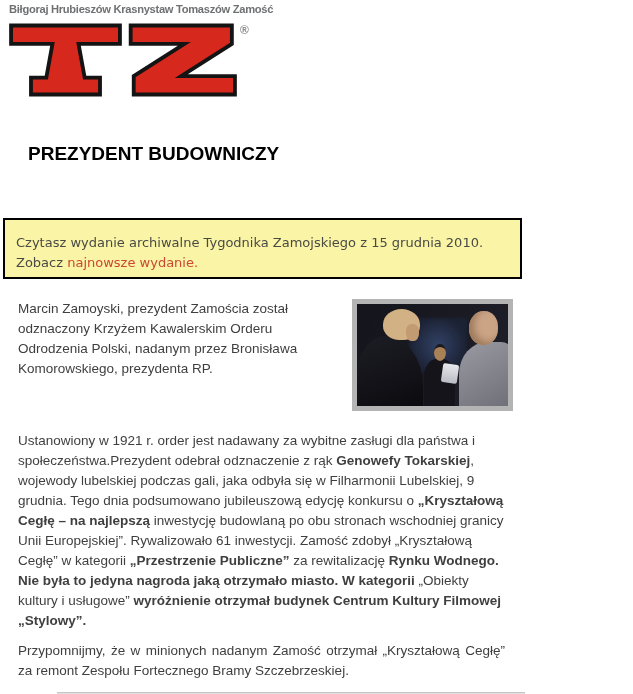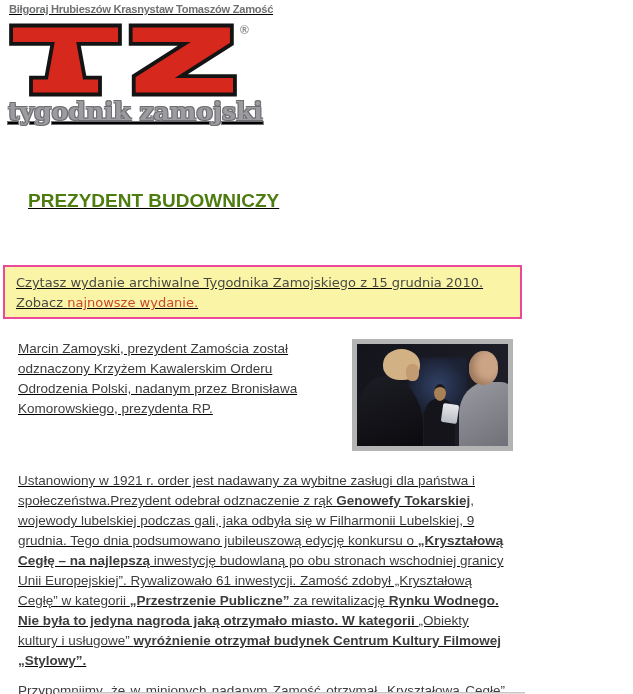--- a/index.html
+++ b/index.html
@@ -2,21 +2,20 @@
 <html><head>
 <meta charset="utf-8">
 <style>
   html,body{margin:0;padding:0;background:#ffffff;}
   .page{
     position:relative;
     width:525px;height:694px;
     overflow:hidden;
     background:#fff;
     font-family:"Liberation Sans",sans-serif;
-    text-decoration:underline;
   }
   
   .cities{
     margin:3px 0 0 9px;
     font-size:11.5px;
     font-weight:bold;
     letter-spacing:-0.3px;
     color:#6f7072;
     transform:scaleX(0.97);
     transform-origin:left top;
@@ -35,31 +34,31 @@
     font-weight:bold;
     font-size:25px;
     line-height:26px;
     letter-spacing:0px;
     color:#9c9ca0;
     text-shadow:-1px -1px 0 #6f6f73,1px -1px 0 #6f6f73,-1px 1px 0 #6f6f73,1px 1px 0 #6f6f73;
     white-space:nowrap;
   }
   
   h1.title{
-    margin:66px 0 0 28px;
+    margin:46px 0 0 28px;
     font-size:19px;line-height:20px;
     font-weight:bold;
-    color:#4d7c0f;
+    color:#000000;
   }
   
   .notice{
     margin:54px 3px 12px 3px;
-    border:2px solid #ec4899;
+    border:2px solid #000000;
     background:#f9f4a6;
-    padding:6px 10px 4px 11px;
+    padding:13px 10px 4px 11px;
     font-family:"DejaVu Sans",sans-serif;
     font-size:13px;line-height:20px;
     color:#4a4a44;
   }
   .notice .link{color:#cc4732;cursor:pointer;text-decoration:none;}
   
   .article{
     margin:20px 12px 0 10px;
     font-size:13.5px;line-height:20px;
     color:#3f3f3f;
@@ -113,21 +112,20 @@
 <div class="page">
 
   <div class="cities">Biłgoraj Hrubieszów Krasnystaw Tomaszów Zamość</div>
 
   <a class="logo">
     <svg width="230" height="76" viewBox="0 0 300 98">
       <path d="M4,4 L146,4 L146,28 L92,28 L100,72 L120,72 L120,94 L30,94 L30,72 L50,72 L58,28 L4,28 Z" fill="#d7281d" stroke="#141414" stroke-width="5" stroke-linejoin="miter"></path>
       <path d="M160,4 L292,4 L292,28 L226,70 L296,70 L296,94 L164,94 L164,70 L230,28 L160,28 Z" fill="#d7281d" stroke="#141414" stroke-width="5" stroke-linejoin="miter"></path>
     </svg>
     <span class="reg">®</span>
-    <div class="tagline">tygodnik zamojski</div>
   </a>
 
   <h1 class="title">PREZYDENT BUDOWNICZY</h1>
 
   <div class="notice"><span>Czytasz wydanie archiwalne Tygodnika Zamojskiego z 15 grudnia 2010. Zobacz </span><a class="link">najnowsze wydanie.</a></div>
 
   <div class="article">
 
     <div class="photo">
       <div class="ph-panel"></div>

